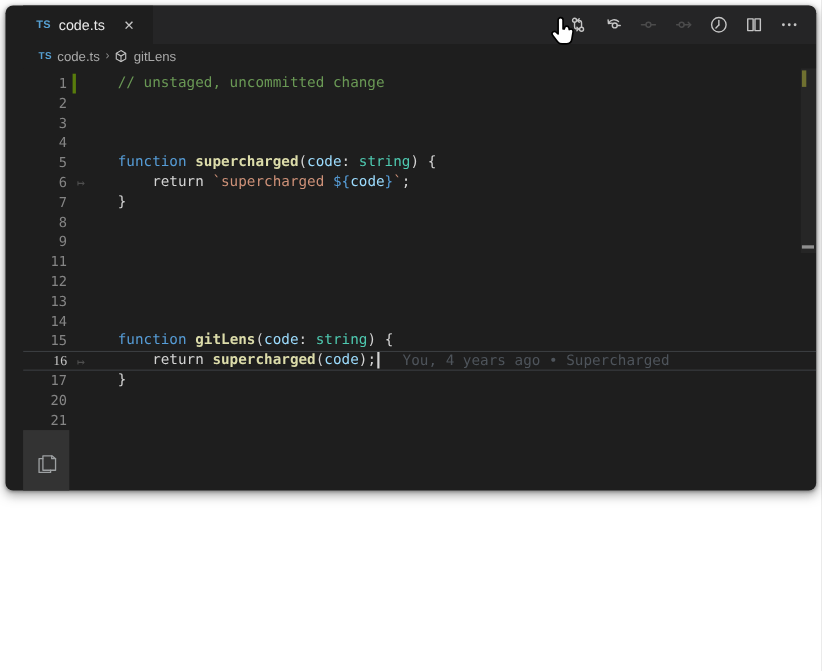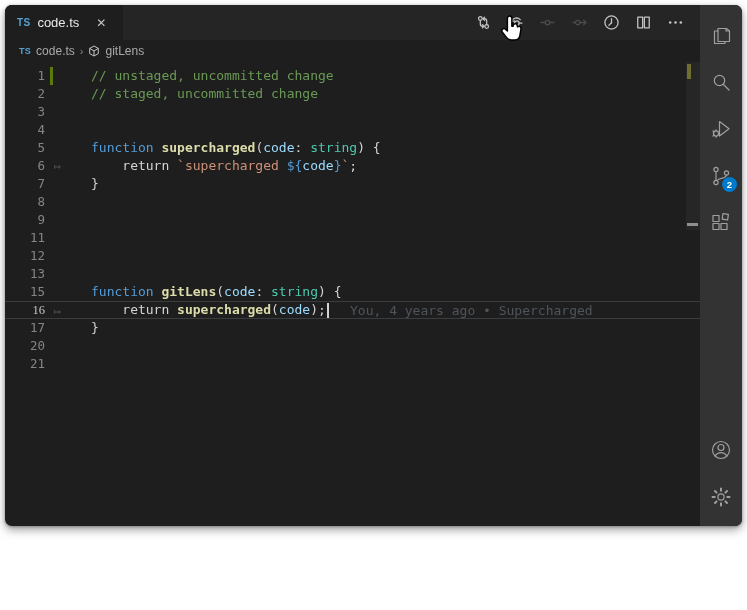--- a/index.html
+++ b/index.html
@@ -1,23 +1,23 @@
 <!DOCTYPE html>
 <html><head>
 <meta charset="utf-8">
 <style>
   * { margin:0; padding:0; box-sizing:border-box; }
   html,body { width:747px; height:610px; background:#ffffff; overflow:hidden;
               font-family:"Liberation Sans", sans-serif; }
 
   .window {
-    position:absolute; left:5px; top:5px; width:737px; height:521px;
+    position:absolute; left:5px; top:5px; width:737px; height:441px;
     background:#1e1e1e; border-radius:7px; overflow:hidden;
     box-shadow:0 4px 10px rgba(90,90,90,.55), 0 1px 3px rgba(0,0,0,.35);
-    display:flex; 
+    display:flex; flex-direction:column;padding-left:16px;
   }
   .editor-col { flex:1; display:flex; flex-direction:column; min-width:0; }
 
   
   .tab-bar { height:35px; background:#252526; display:flex; align-items:stretch; flex-shrink:0; }
   .tab { display:flex; align-items:center; gap:7px; padding:0 10px 0 12px;
          background:#1e1e1e; min-width:118px; cursor:pointer; }
   .ts-badge { color:#56a0d2; font-weight:bold; font-size:10px; letter-spacing:.3px; }
   .tab-label { color:#e9e9e9; font-size:13px; }
   .tab-close { color:#c5c5c5; font-size:12px; margin-left:10px; }
@@ -173,21 +173,20 @@
       <div class="line">
           <span class="ln">1</span>
           <span class="gz">
             <span class="added-bar"></span>
           </span>
           <span class="code"><span class="tok-comment">// unstaged, uncommitted change</span></span>
         </div>
         <div class="line">
           <span class="ln">2</span>
           <span class="gz"></span>
-          <span class="code"><span class="tok-comment">// staged, uncommitted change</span></span>
         </div>
         <div class="line">
           <span class="ln">3</span>
           <span class="gz"></span>
           <span class="code"></span>
         </div>
         <div class="line">
           <span class="ln">4</span>
           <span class="gz"></span>
           <span class="code"></span>
@@ -224,20 +223,25 @@
           <span class="gz"></span>
           <span class="code"></span>
         </div>
         <div class="line">
           <span class="ln">12</span>
           <span class="gz"></span>
           <span class="code"></span>
         </div>
         <div class="line">
           <span class="ln">13</span>
+          <span class="gz"></span>
+          <span class="code"></span>
+        </div>
+        <div class="line">
+          <span class="ln">14</span>
           <span class="gz"></span>
           <span class="code"></span>
         </div>
         <div class="line">
           <span class="ln">15</span>
           <span class="gz"></span>
           <span class="code"><span class="tok-kw">function </span><span class="tok-fn">gitLens</span><span class="tok-punct">(</span><span class="tok-var">code</span><span class="tok-punct">: </span><span class="tok-type">string</span><span class="tok-punct">) {</span></span>
         </div>
         <div class="line current">
           <span class="ln">16</span>

